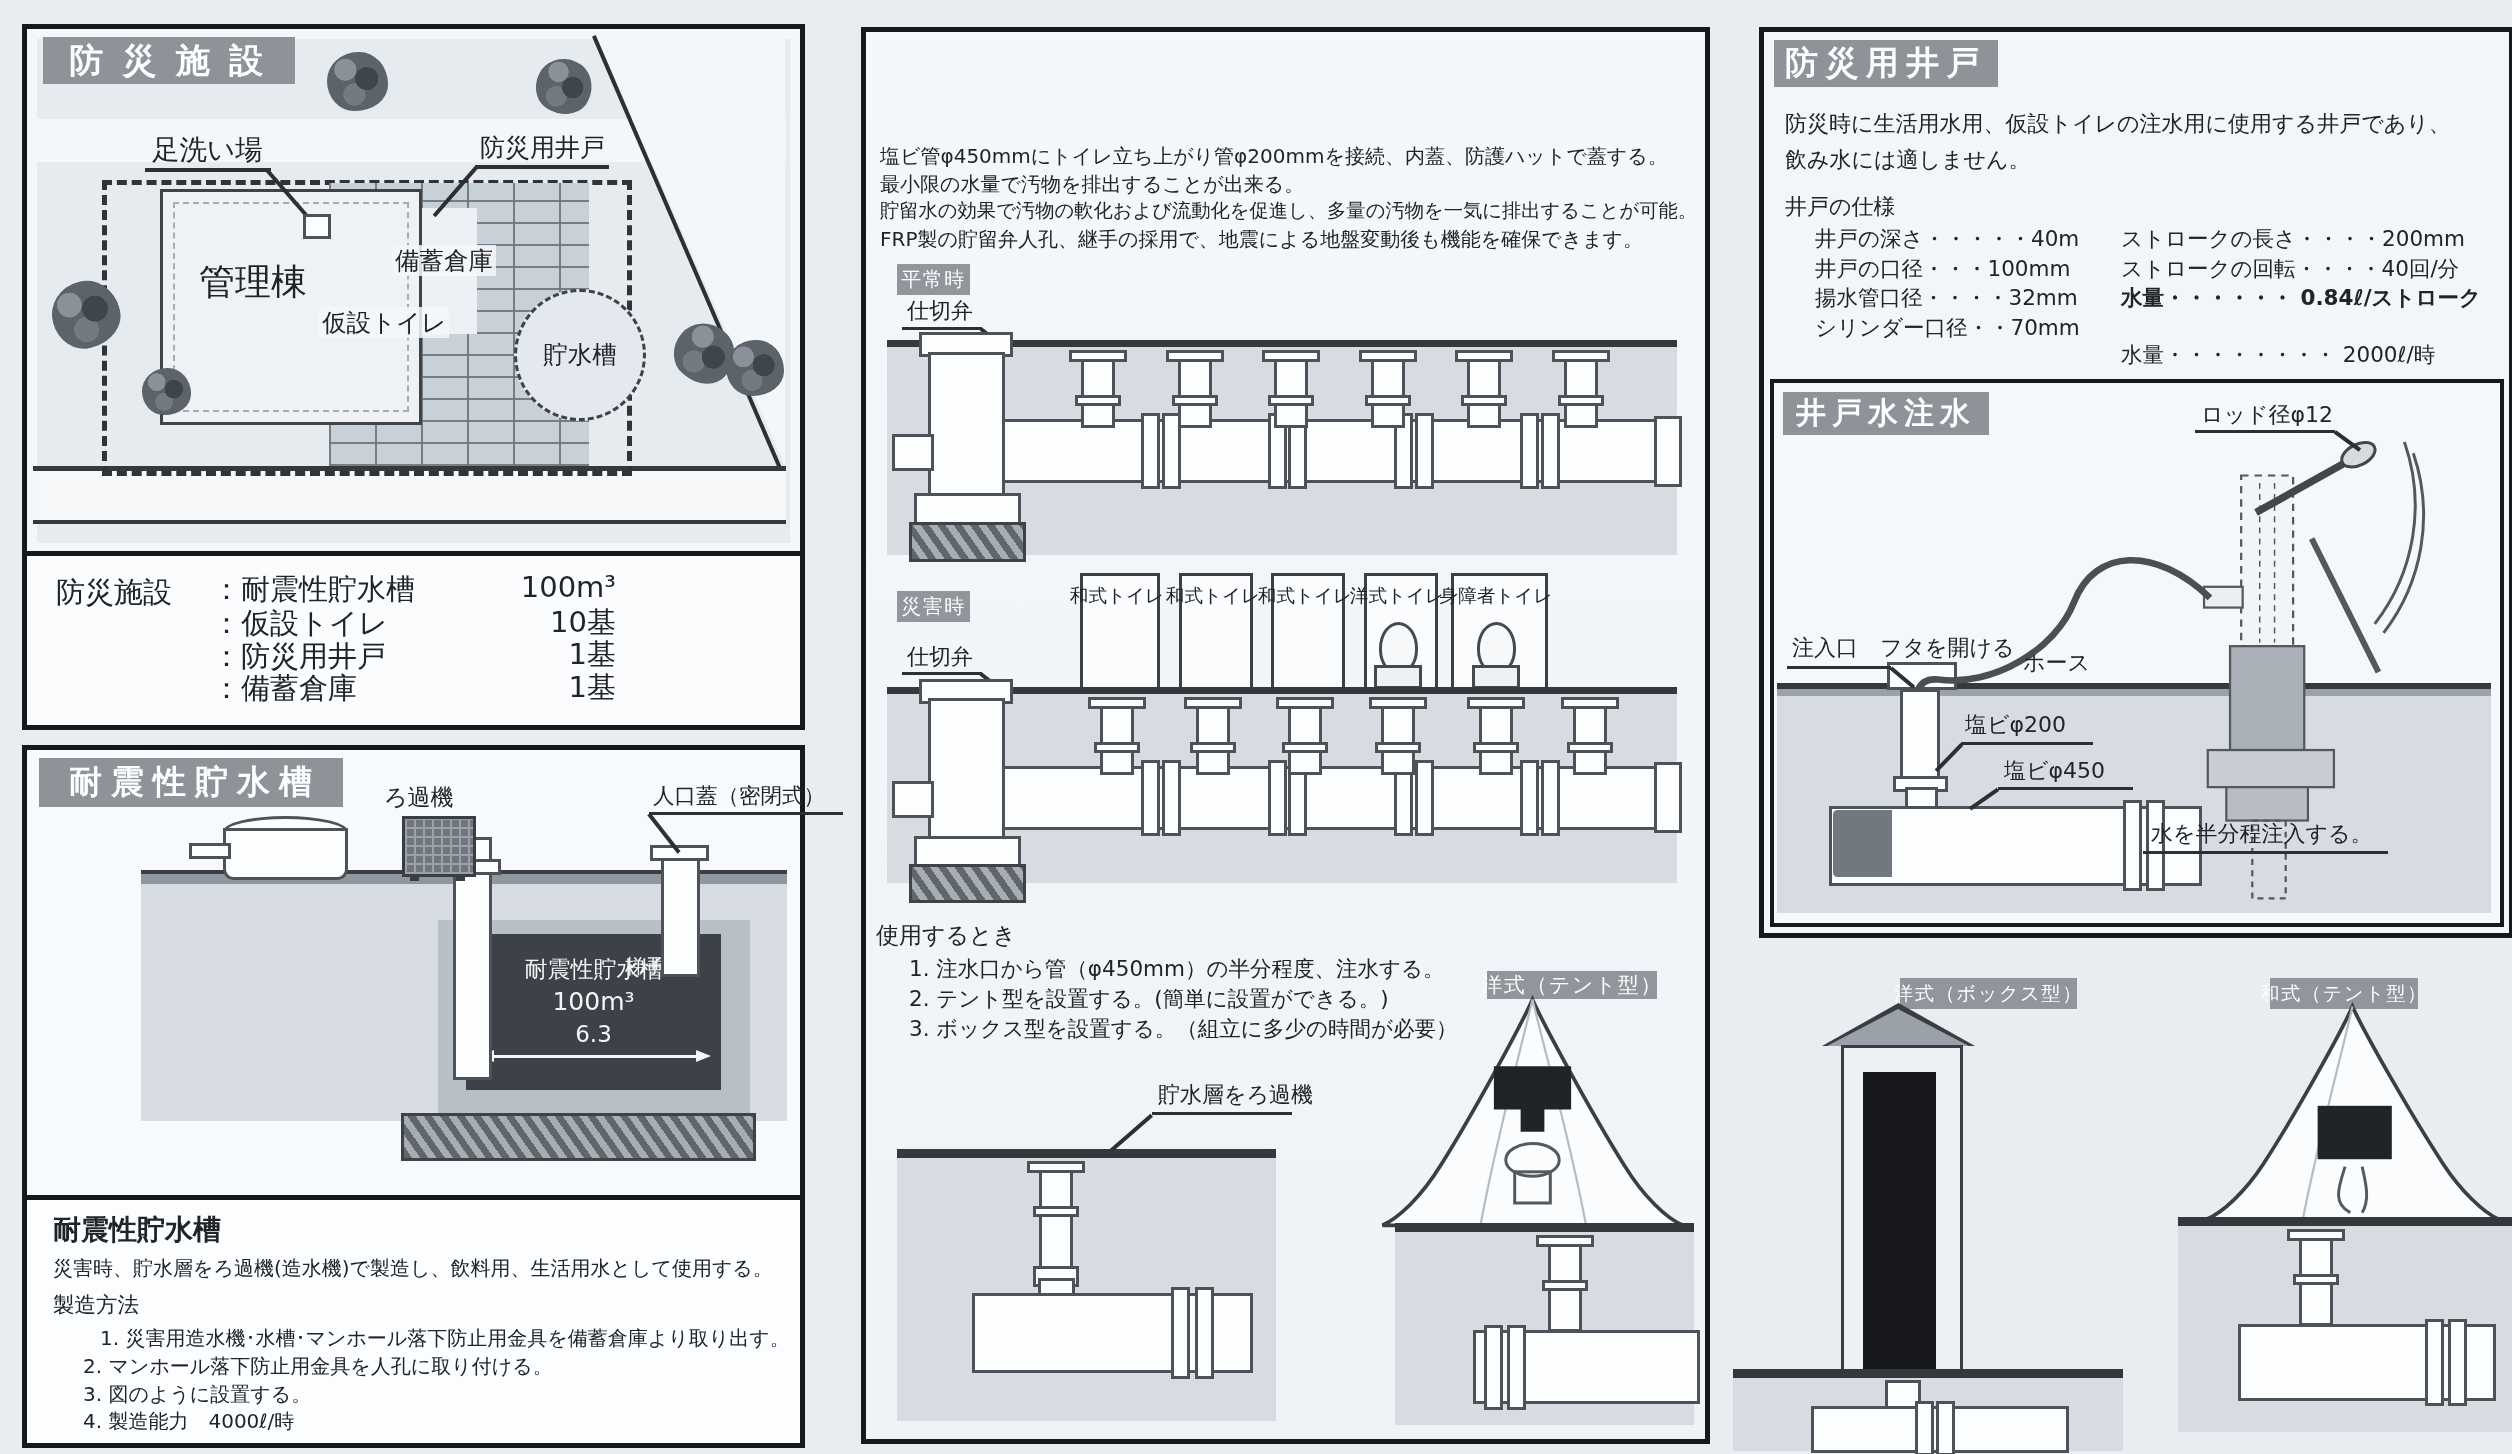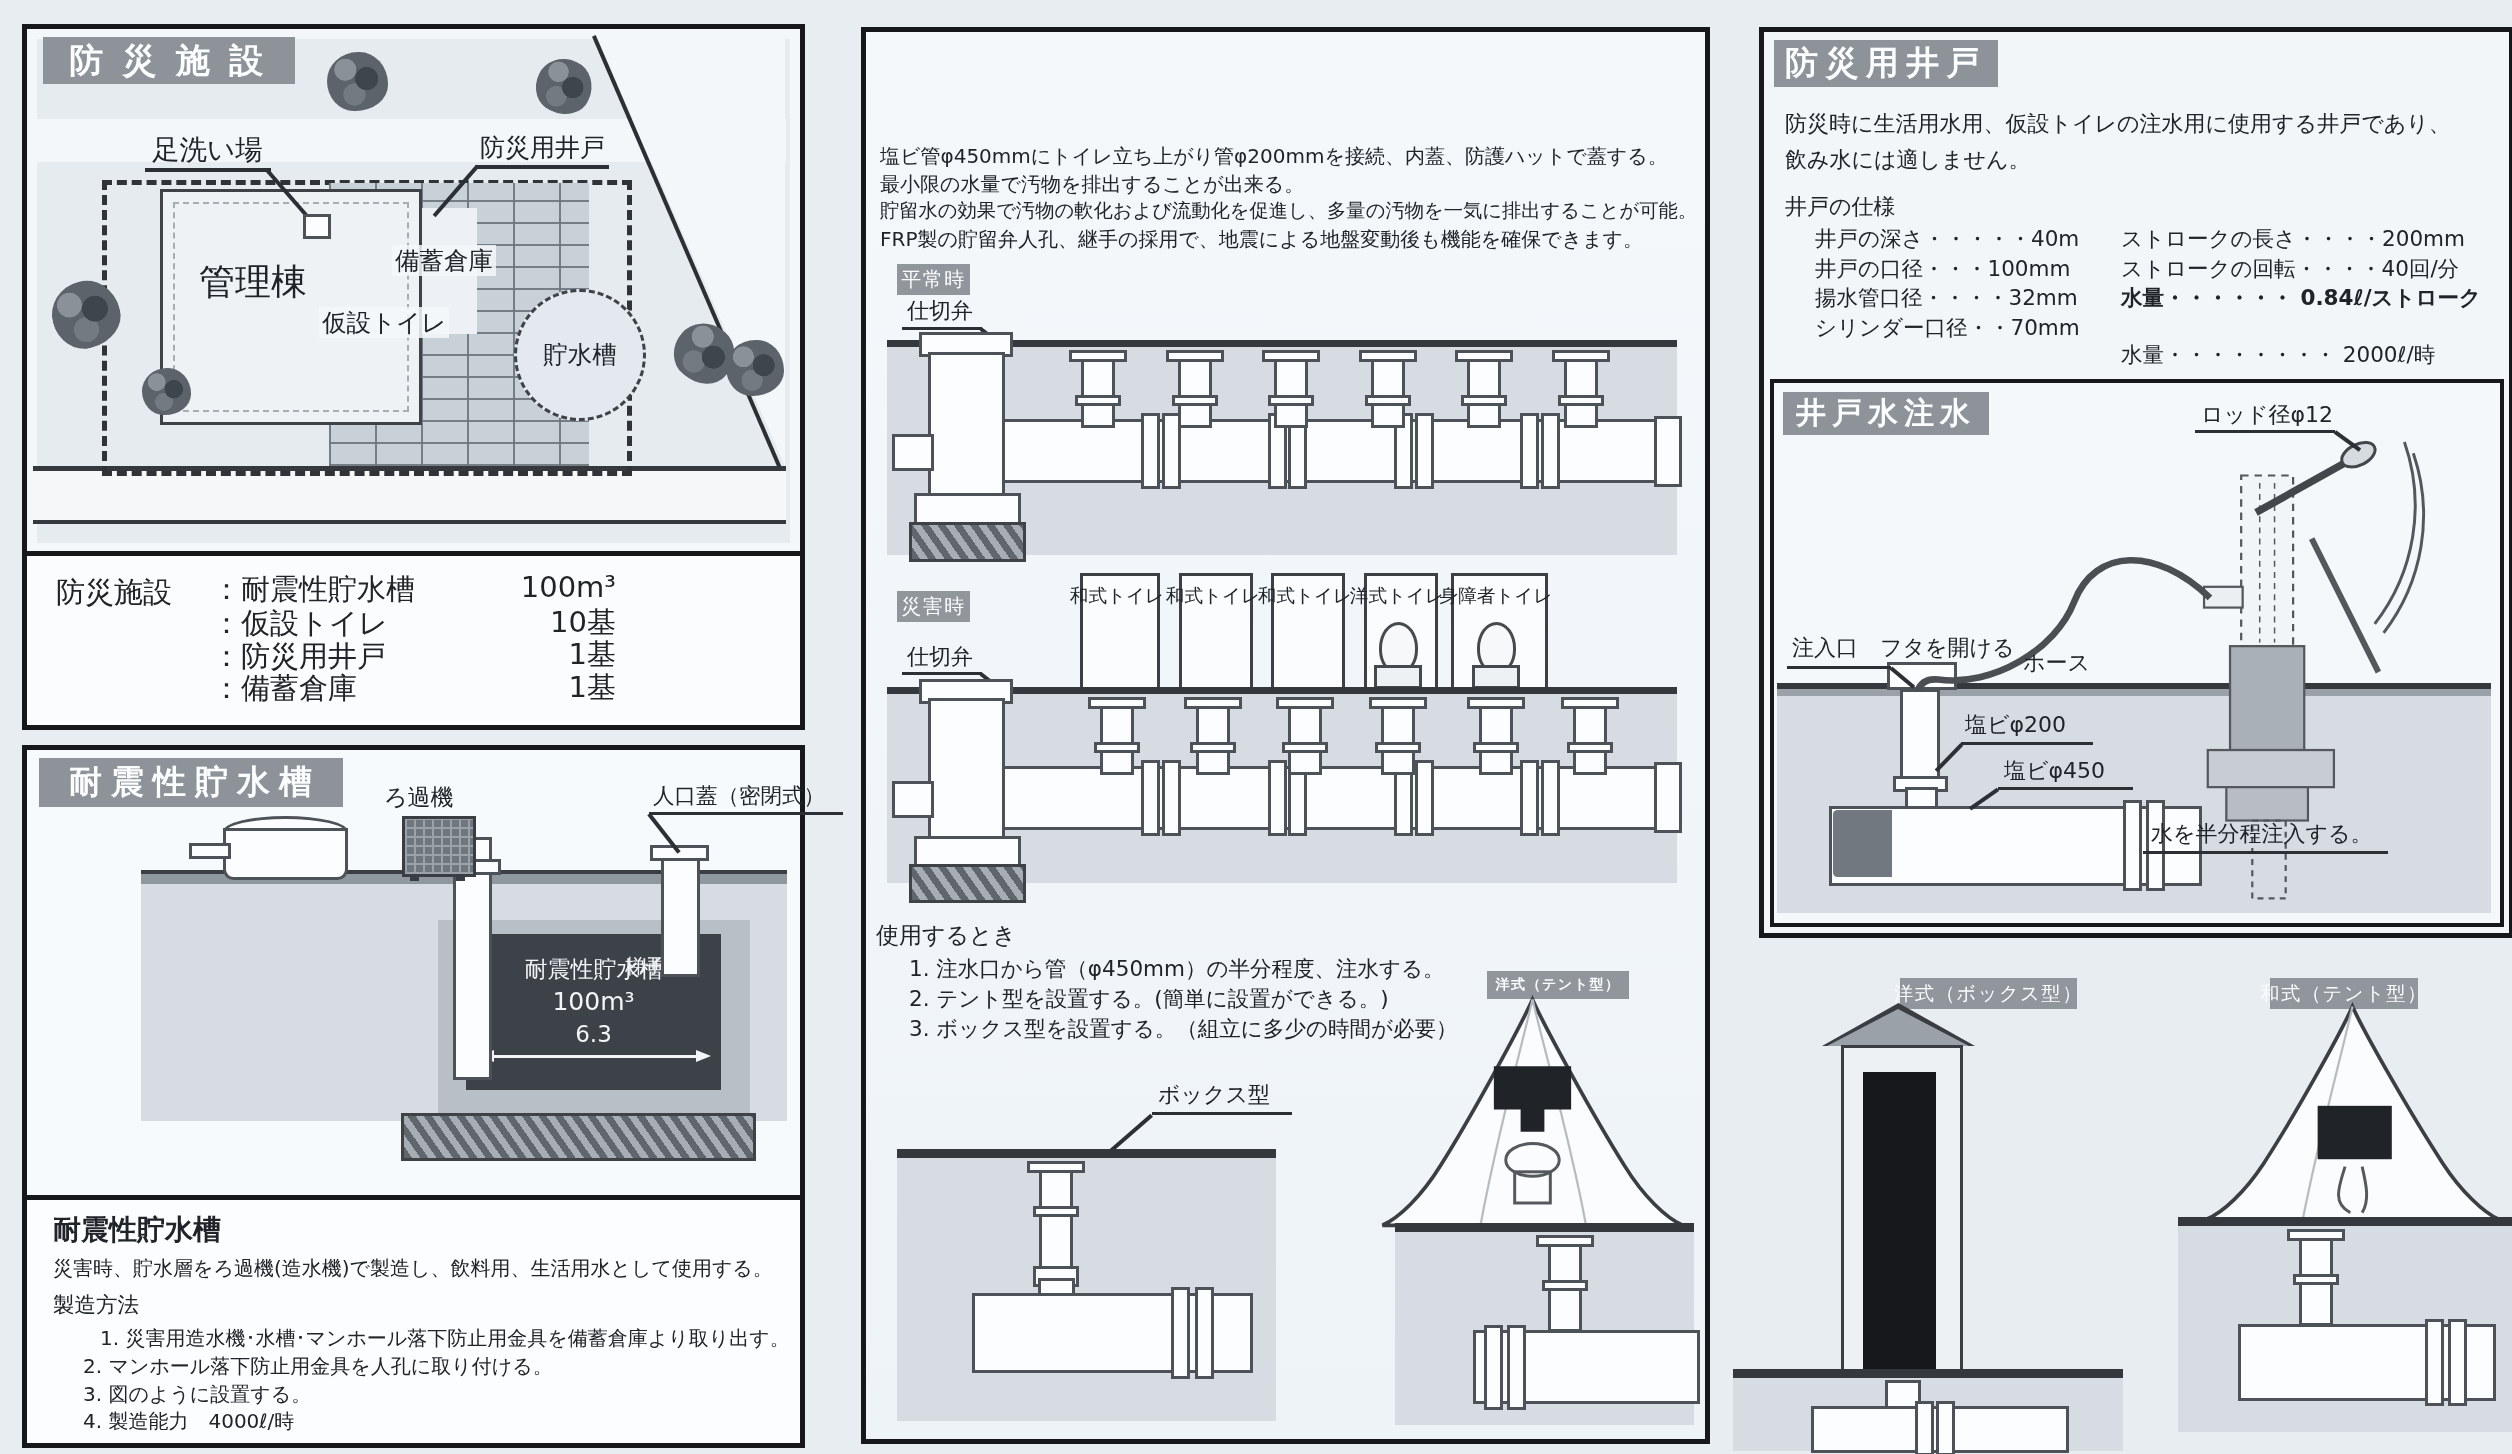--- a/index.html
+++ b/index.html
@@ -221,33 +221,33 @@
   <div class="pipe" style="left:928px;top:698px;width:71px;height:137px;"></div>
   <div class="pipe" style="left:892px;top:781px;width:36px;height:31px;"></div>
   <div class="pipe" style="left:914px;top:836px;width:101px;height:28px;"></div>
   <div class="gravel" style="left:909px;top:864px;width:111px;height:33px;"></div>
 
   <div class="lbl" style="left:876px;top:922px;font-size:23px;">使用するとき</div>
   <div class="lbl" style="left:909px;top:957px;font-size:21.5px;">1. 注水口から管（φ450mm）の半分程度、注水する。</div>
   <div class="lbl" style="left:909px;top:987px;font-size:21.5px;">2. テント型を設置する。(簡単に設置ができる。)</div>
   <div class="lbl" style="left:909px;top:1017px;font-size:21.5px;">3. ボックス型を設置する。（組立に多少の時間が必要）</div>
 
-  <div class="lbl" style="left:1158px;top:1082px;font-size:22px;">ボックス型</div>
+  <div class="lbl" style="left:1158px;top:1082px;font-size:22px;">貯水層をろ過機</div>
   <div class="ul" style="left:1152px;top:1112px;width:140px;"></div>
   <div class="ln" style="left:1061px;top:1192px;width:120px;transform:rotate(-41deg);"></div>
   <div class="gline" style="left:897px;top:1149px;width:379px;height:9px;"></div>
   <div class="soil" style="left:897px;top:1158px;width:379px;height:263px;"></div>
   <div class="riser" style="left:1039px;top:1170px;height:96px;"></div>
   <div class="pipe" style="left:1033px;top:1266px;width:40px;height:15px;"></div>
   <div class="pipe" style="left:1038px;top:1278px;width:31px;height:16.3px;"></div>
   <div class="pipe" style="left:972px;top:1293px;width:275px;height:74px;"></div>
   <div class="bell" style="left:1171px;top:1287px;height:86px;"></div>
   <div class="bell" style="left:1195px;top:1287px;height:86px;"></div>
 
-  <div class="sbadge" style="left:1487px;top:971px;width:142px;height:28px;font-size:14px;font-weight:bold;">洋式（テント型）</div>
+  <div class="sbadge" style="left:1487px;top:971px;width:170px;height:28px;font-size:21px;">洋式（テント型）</div>
   <svg style="position:absolute;left:1369px;top:995px;" width="327" height="234" viewBox="0 0 440 315">
     <path d="M220,6 C205,40 140,160 96,230 C70,272 40,300 18,310 L422,310 C400,300 370,272 344,230 C300,160 235,40 220,6 Z" fill="#fafcfd" stroke="#3b3e42" stroke-width="5"></path>
     <path d="M220,6 C200,90 170,200 150,310" fill="none" stroke="#b6bcc2" stroke-width="3"></path>
     <path d="M220,6 C240,90 272,200 292,310" fill="none" stroke="#b6bcc2" stroke-width="3"></path>
     <path d="M168,96 h104 v58 h-36 v30 h-32 v-30 h-36 Z" fill="#202328"></path>
     <ellipse cx="220" cy="222" rx="36" ry="22" fill="none" stroke="#55595e" stroke-width="4"></ellipse>
     <rect x="196" y="238" width="48" height="42" fill="none" stroke="#55595e" stroke-width="4"></rect>
   </svg>
   <div class="gline" style="left:1395px;top:1223px;width:299px;height:9px;"></div>
   <div class="soil" style="left:1395px;top:1232px;width:299px;height:193px;"></div>

